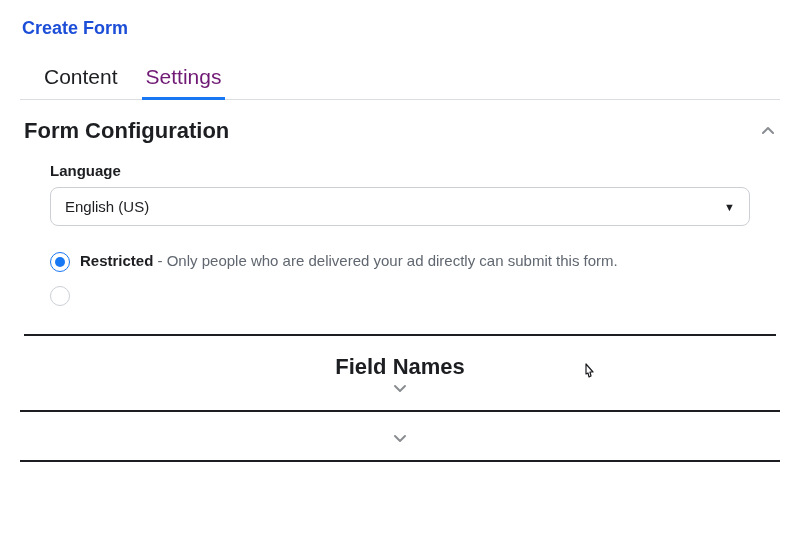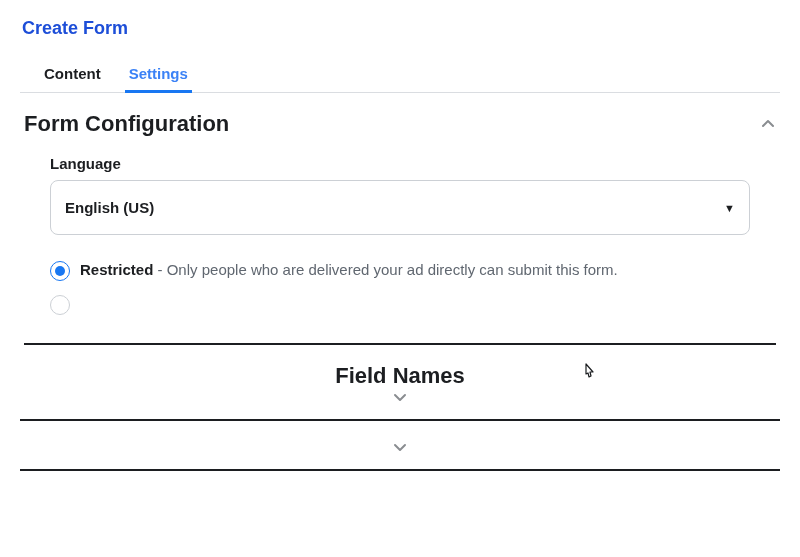--- a/index.html
+++ b/index.html
@@ -22,29 +22,29 @@
       margin-bottom: 18px;
       margin-left: 2px;
     }
     .tabs {
       display: flex;
       gap: 28px;
       border-bottom: 1px solid #dadde1;
       padding-left: 24px;
     }
     .tab {
-      font-size: 15px;
-      font-weight: 700;
+      font-size: 21px;
+      font-weight: 400;
       padding: 8px 0 10px 0;
       cursor: pointer;
       color: #1c1e21;
       position: relative;
     }
     .tab.active {
-      color: #3b82f6;
+      color: #701a75;
     }
     .tab.active::after {
       content: "";
       position: absolute;
       left: -4px;
       right: -4px;
       bottom: -1px;
       height: 3px;
       background: #1877f2;
     }
@@ -77,28 +77,27 @@
       margin-bottom: 8px;
       display: flex;
       align-items: center;
       gap: 6px;
     }
     .select-box {
       width: 100%;
       max-width: 700px;
       border: 1px solid #ccd0d5;
       border-radius: 8px;
-      padding: 18px 14px;
+      padding: 10px 14px;
       font-size: 15px;
       display: flex;
       justify-content: space-between;
       align-items: center;
       cursor: pointer;
       background: #fff;
-      font-weight: bold;
     }
     .select-caret {
       font-size: 11px;
       color: #1c1e21;
     }
     .sharing-block {
       margin-top: 26px;
     }
     .radio-row {
       display: flex;

